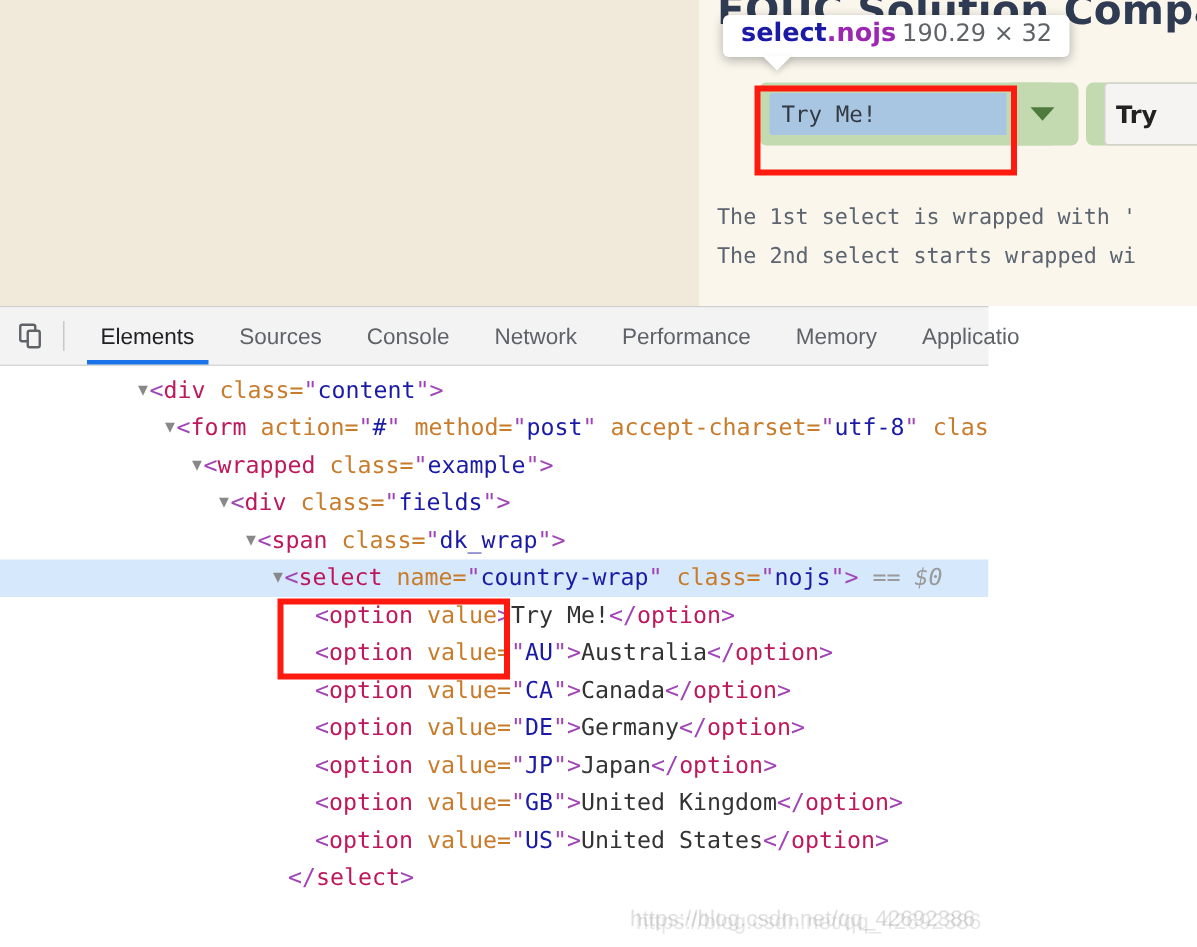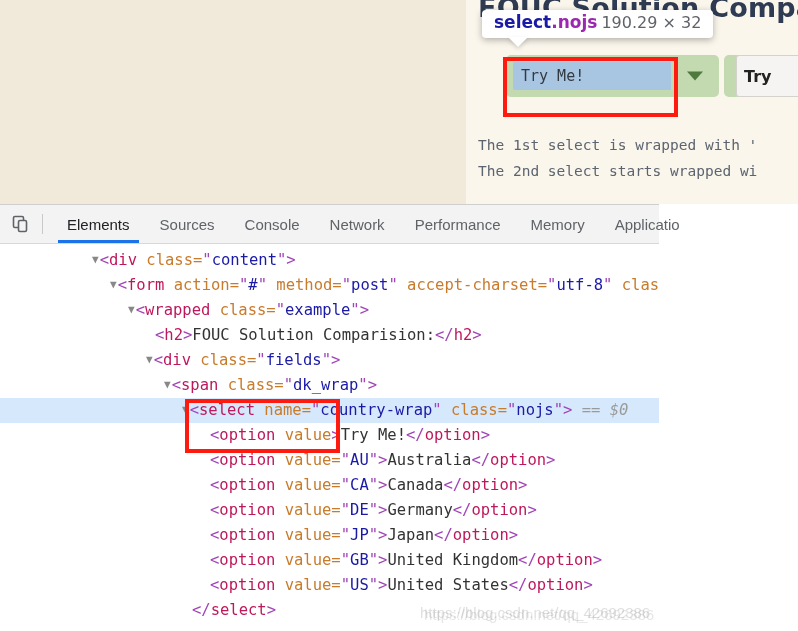--- a/index.html
+++ b/index.html
@@ -233,23 +233,20 @@
       </div>
 
       <div class="row">
         <span class="ind" style="width:110px"></span><span class="tw">▼</span><span class="pk">&lt;</span><span class="tg">form</span>&nbsp;<span class="at">action</span><span class="at">=</span><span class="q">"</span><span class="av">#</span><span class="q">"</span>&nbsp;<span class="at">method</span><span class="at">=</span><span class="q">"</span><span class="av">post</span><span class="q">"</span>&nbsp;<span class="at">accept-charset</span><span class="at">=</span><span class="q">"</span><span class="av">utf-8</span><span class="q">"</span>&nbsp;<span class="at">class</span><span class="at">=</span><span class="q">"</span><span class="av">example</span>
       </div>
 
       <div class="row">
         <span class="ind" style="width:128px"></span><span class="tw">▼</span><span class="pk">&lt;</span><span class="tg">wrapped</span>&nbsp;<span class="at">class</span><span class="at">=</span><span class="q">"</span><span class="av">example</span><span class="q">"</span><span class="pk">&gt;</span>
       </div>
 
-      <div class="row">
-        <span class="ind" style="width:155px"></span><span class="pk">&lt;</span><span class="tg">h2</span><span class="pk">&gt;</span><span class="tx">FOUC Solution Comparision:</span><span class="pk">&lt;/</span><span class="tg">h2</span><span class="pk">&gt;</span>
-      </div>
 
       <div class="row">
         <span class="ind" style="width:146px"></span><span class="tw">▼</span><span class="pk">&lt;</span><span class="tg">div</span>&nbsp;<span class="at">class</span><span class="at">=</span><span class="q">"</span><span class="av">fields</span><span class="q">"</span><span class="pk">&gt;</span>
       </div>
 
       <div class="row">
         <span class="ind" style="width:164px"></span><span class="tw">▼</span><span class="pk">&lt;</span><span class="tg">span</span>&nbsp;<span class="at">class</span><span class="at">=</span><span class="q">"</span><span class="av">dk_wrap</span><span class="q">"</span><span class="pk">&gt;</span>
       </div>
 
       <div class="row sel">

